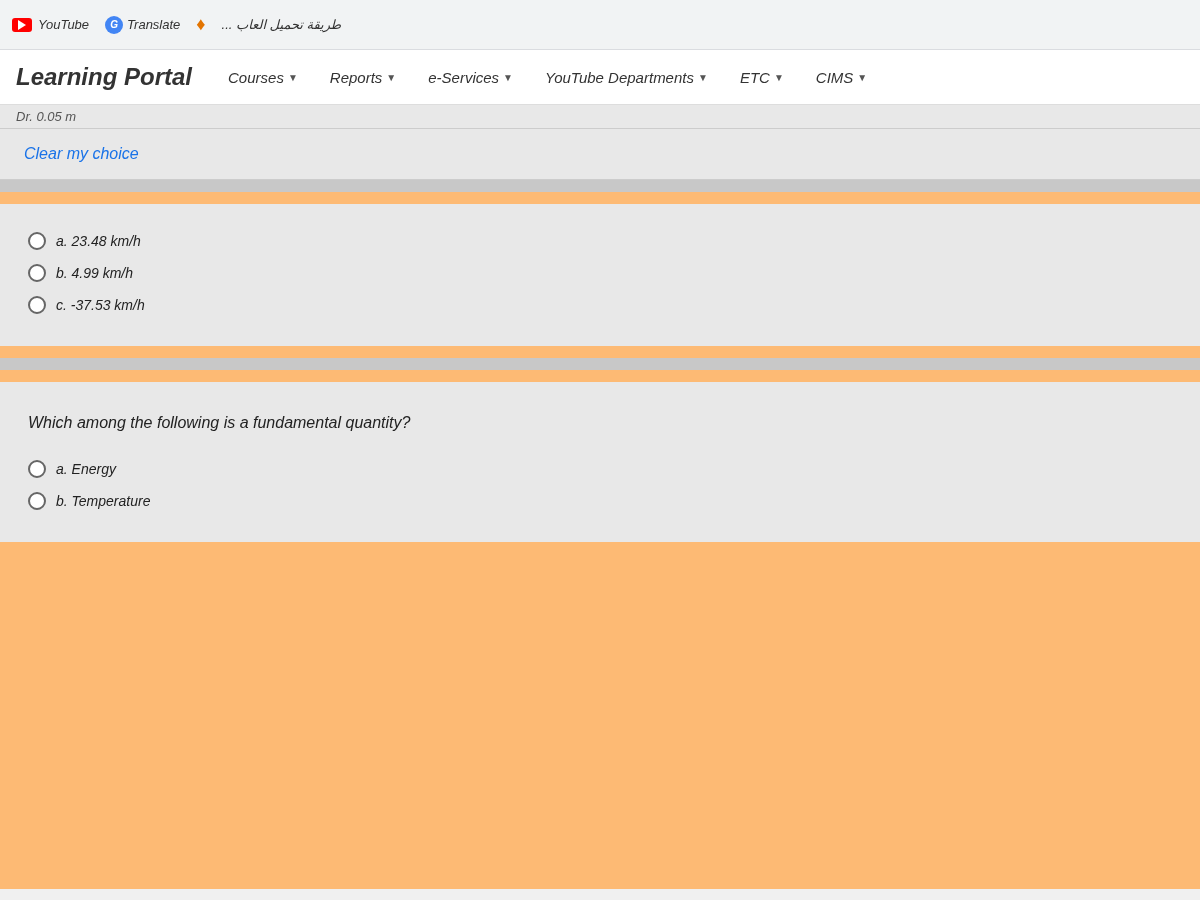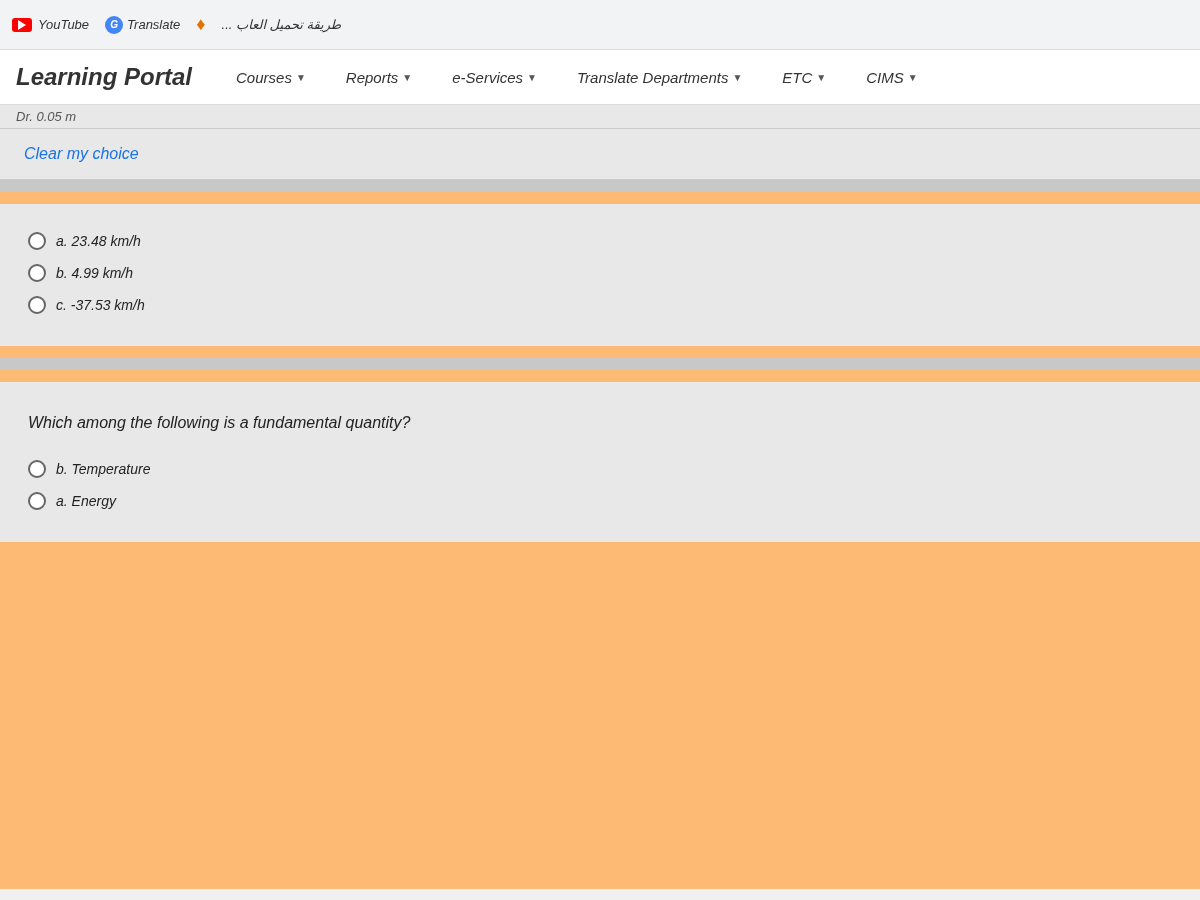--- a/index.html
+++ b/index.html
@@ -78,21 +78,21 @@
     }
 
     
     .nav-bar {
       height: 55px;
       background: #ffffff;
       border-bottom: 1px solid #ddd;
       display: flex;
       align-items: center;
       padding: 0 16px;
-      gap: 16px;
+      gap: 8px;
     }
     .portal-title {
       font-size: 24px;
       font-weight: bold;
       color: #333;
       margin-right: 16px;
     }
     .nav-item {
       display: flex;
       align-items: center;
@@ -211,21 +211,21 @@
   </div>
   <div class="nav-item">
     <span>Reports</span>
     <span class="nav-arrow">▼</span>
   </div>
   <div class="nav-item">
     <span>e-Services</span>
     <span class="nav-arrow">▼</span>
   </div>
   <div class="nav-item">
-    <span>Translate Departments</span>
+    <span>YouTube Departments</span>
     <span class="nav-arrow">▼</span>
   </div>
   <div class="nav-item">
     <span>ETC</span>
     <span class="nav-arrow">▼</span>
   </div>
   <div class="nav-item">
     <span>CIMS</span>
     <span class="nav-arrow">▼</span>
   </div>
@@ -260,22 +260,22 @@
     </ul>
   </div>
 
   <div class="section-divider"></div>
 
   <div class="question-section">
     <p class="question-text">Which among the following is a fundamental quantity?</p>
     <ul class="options-list">
       <li class="option-item">
         <div class="option-radio"></div>
+        <span>a.   Energy</span>
+      </li>
+      <li class="option-item">
+        <div class="option-radio"></div>
         <span>b.   Temperature</span>
       </li>
-      <li class="option-item">
-        <div class="option-radio"></div>
-        <span>a.   Energy</span>
-      </li>
     </ul>
   </div>
 
 </div>
 
 </body></html>

